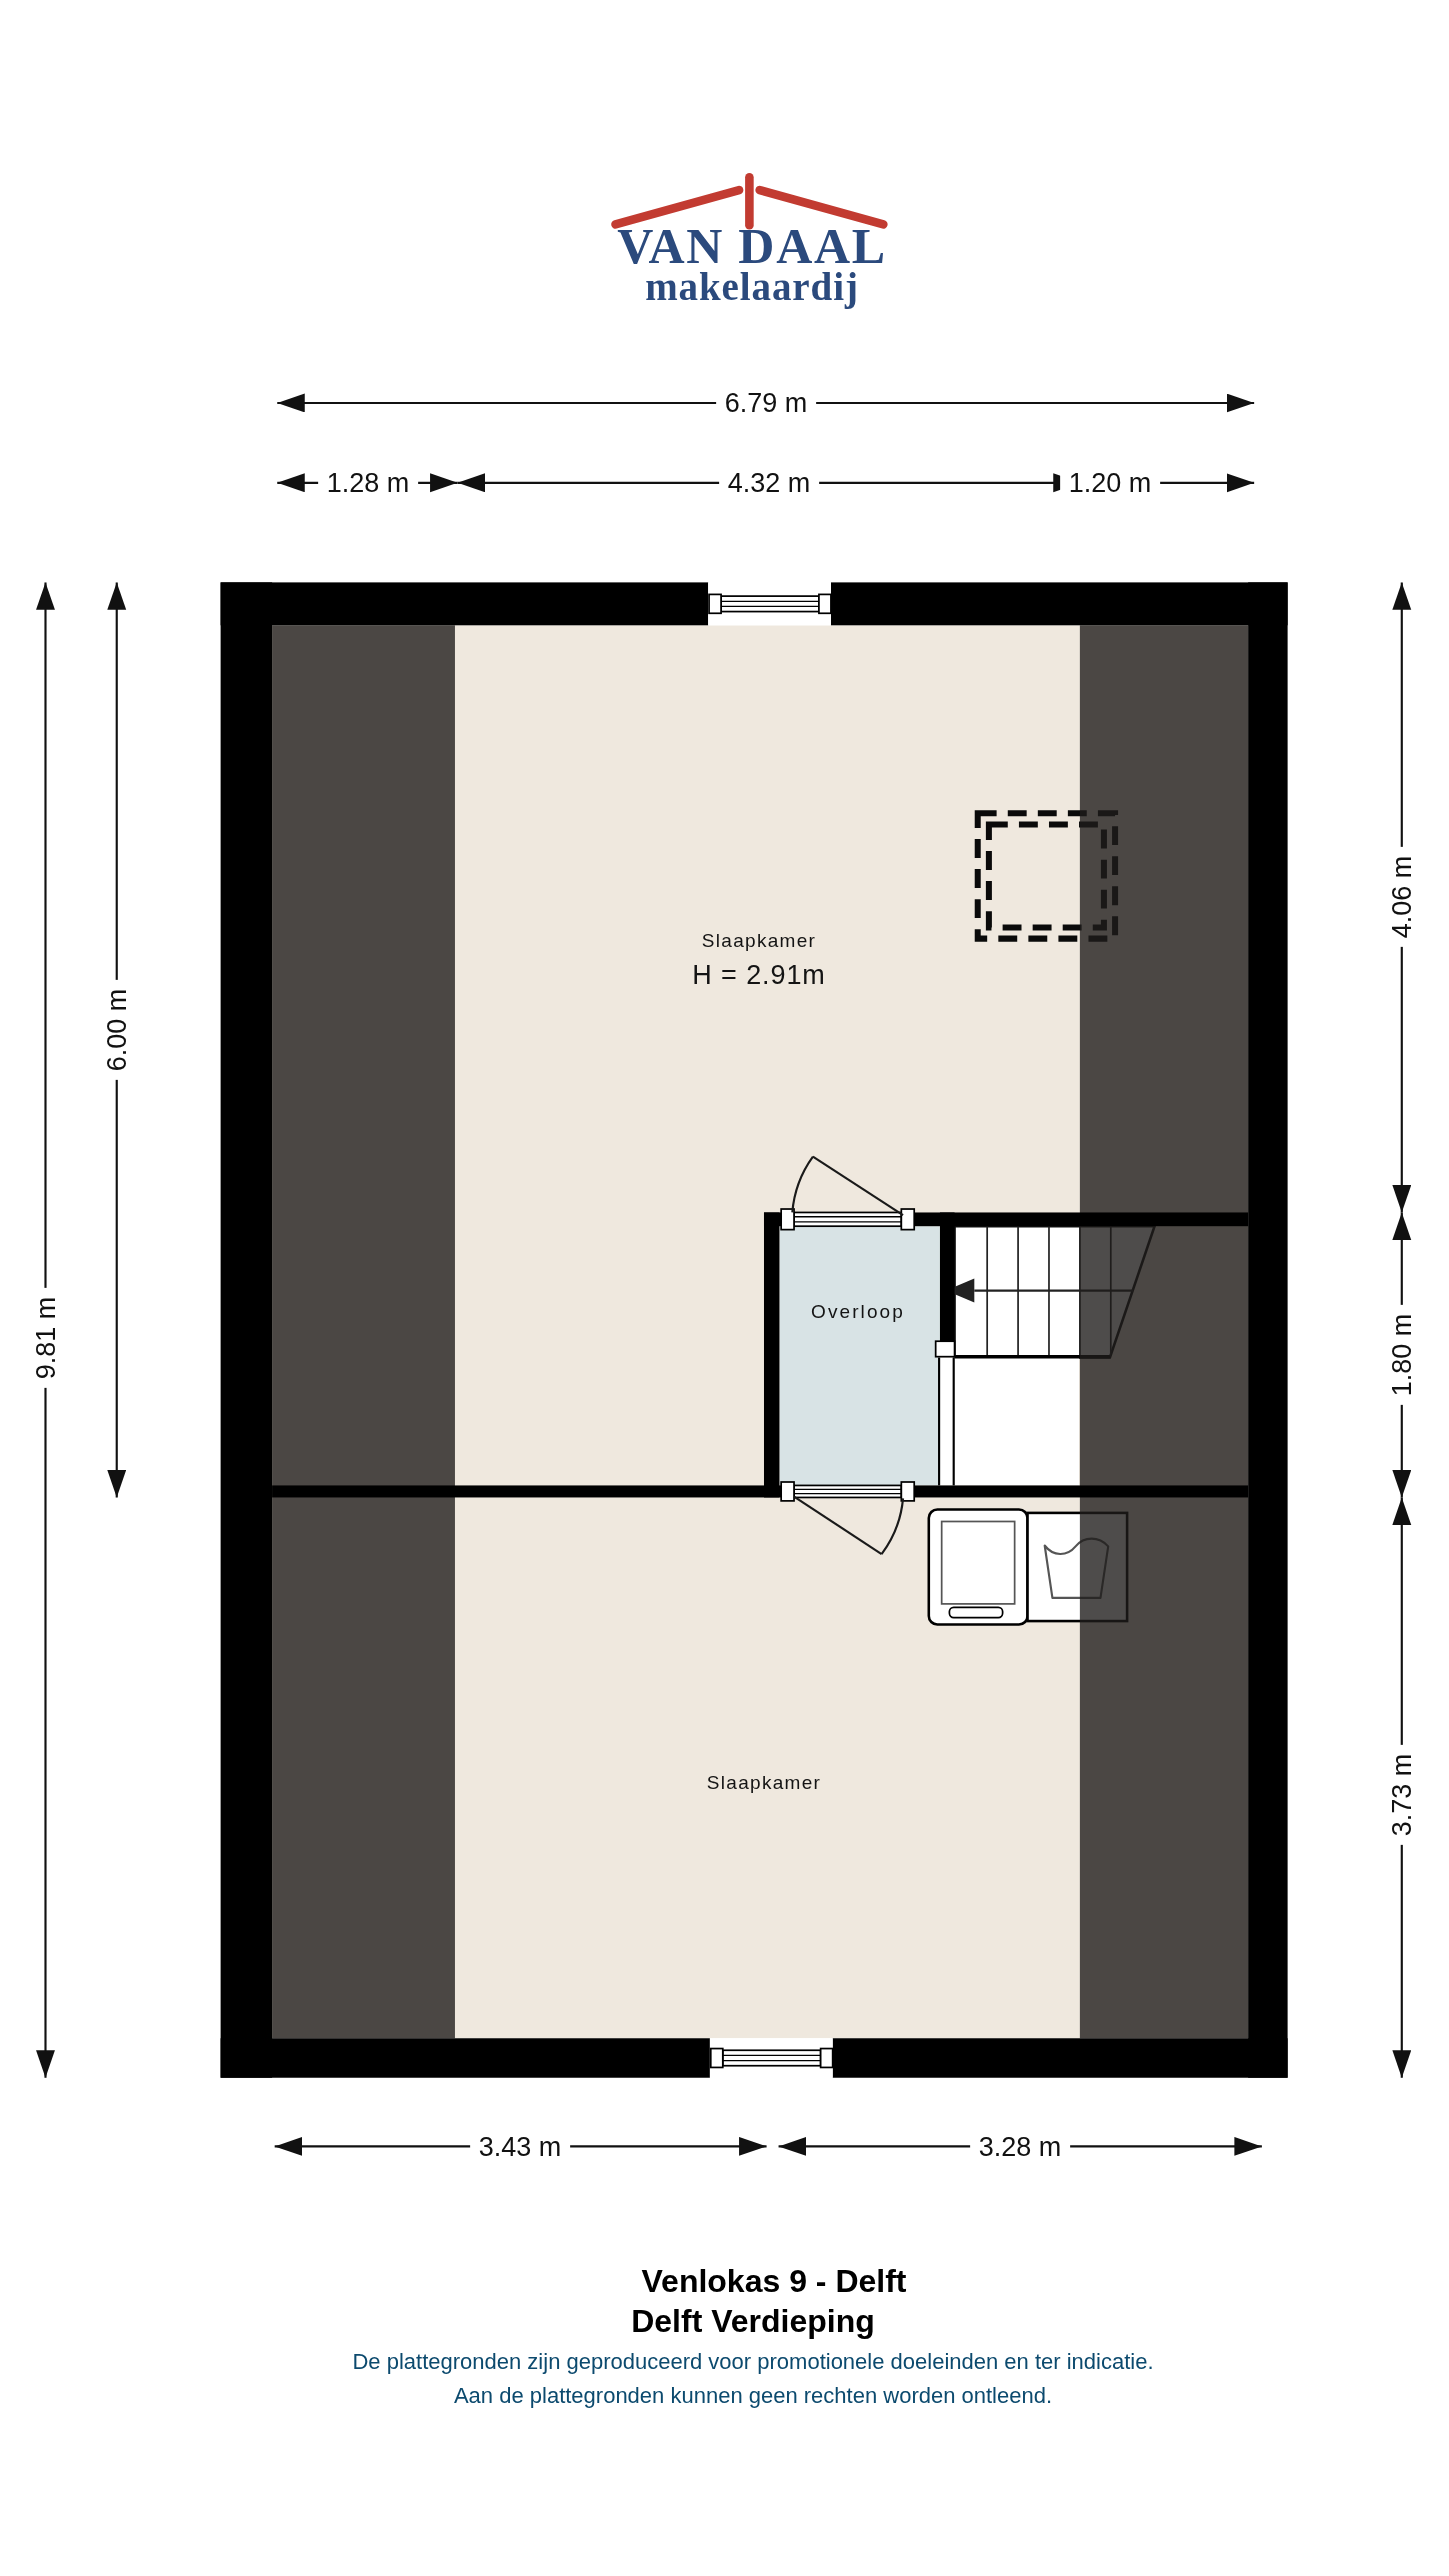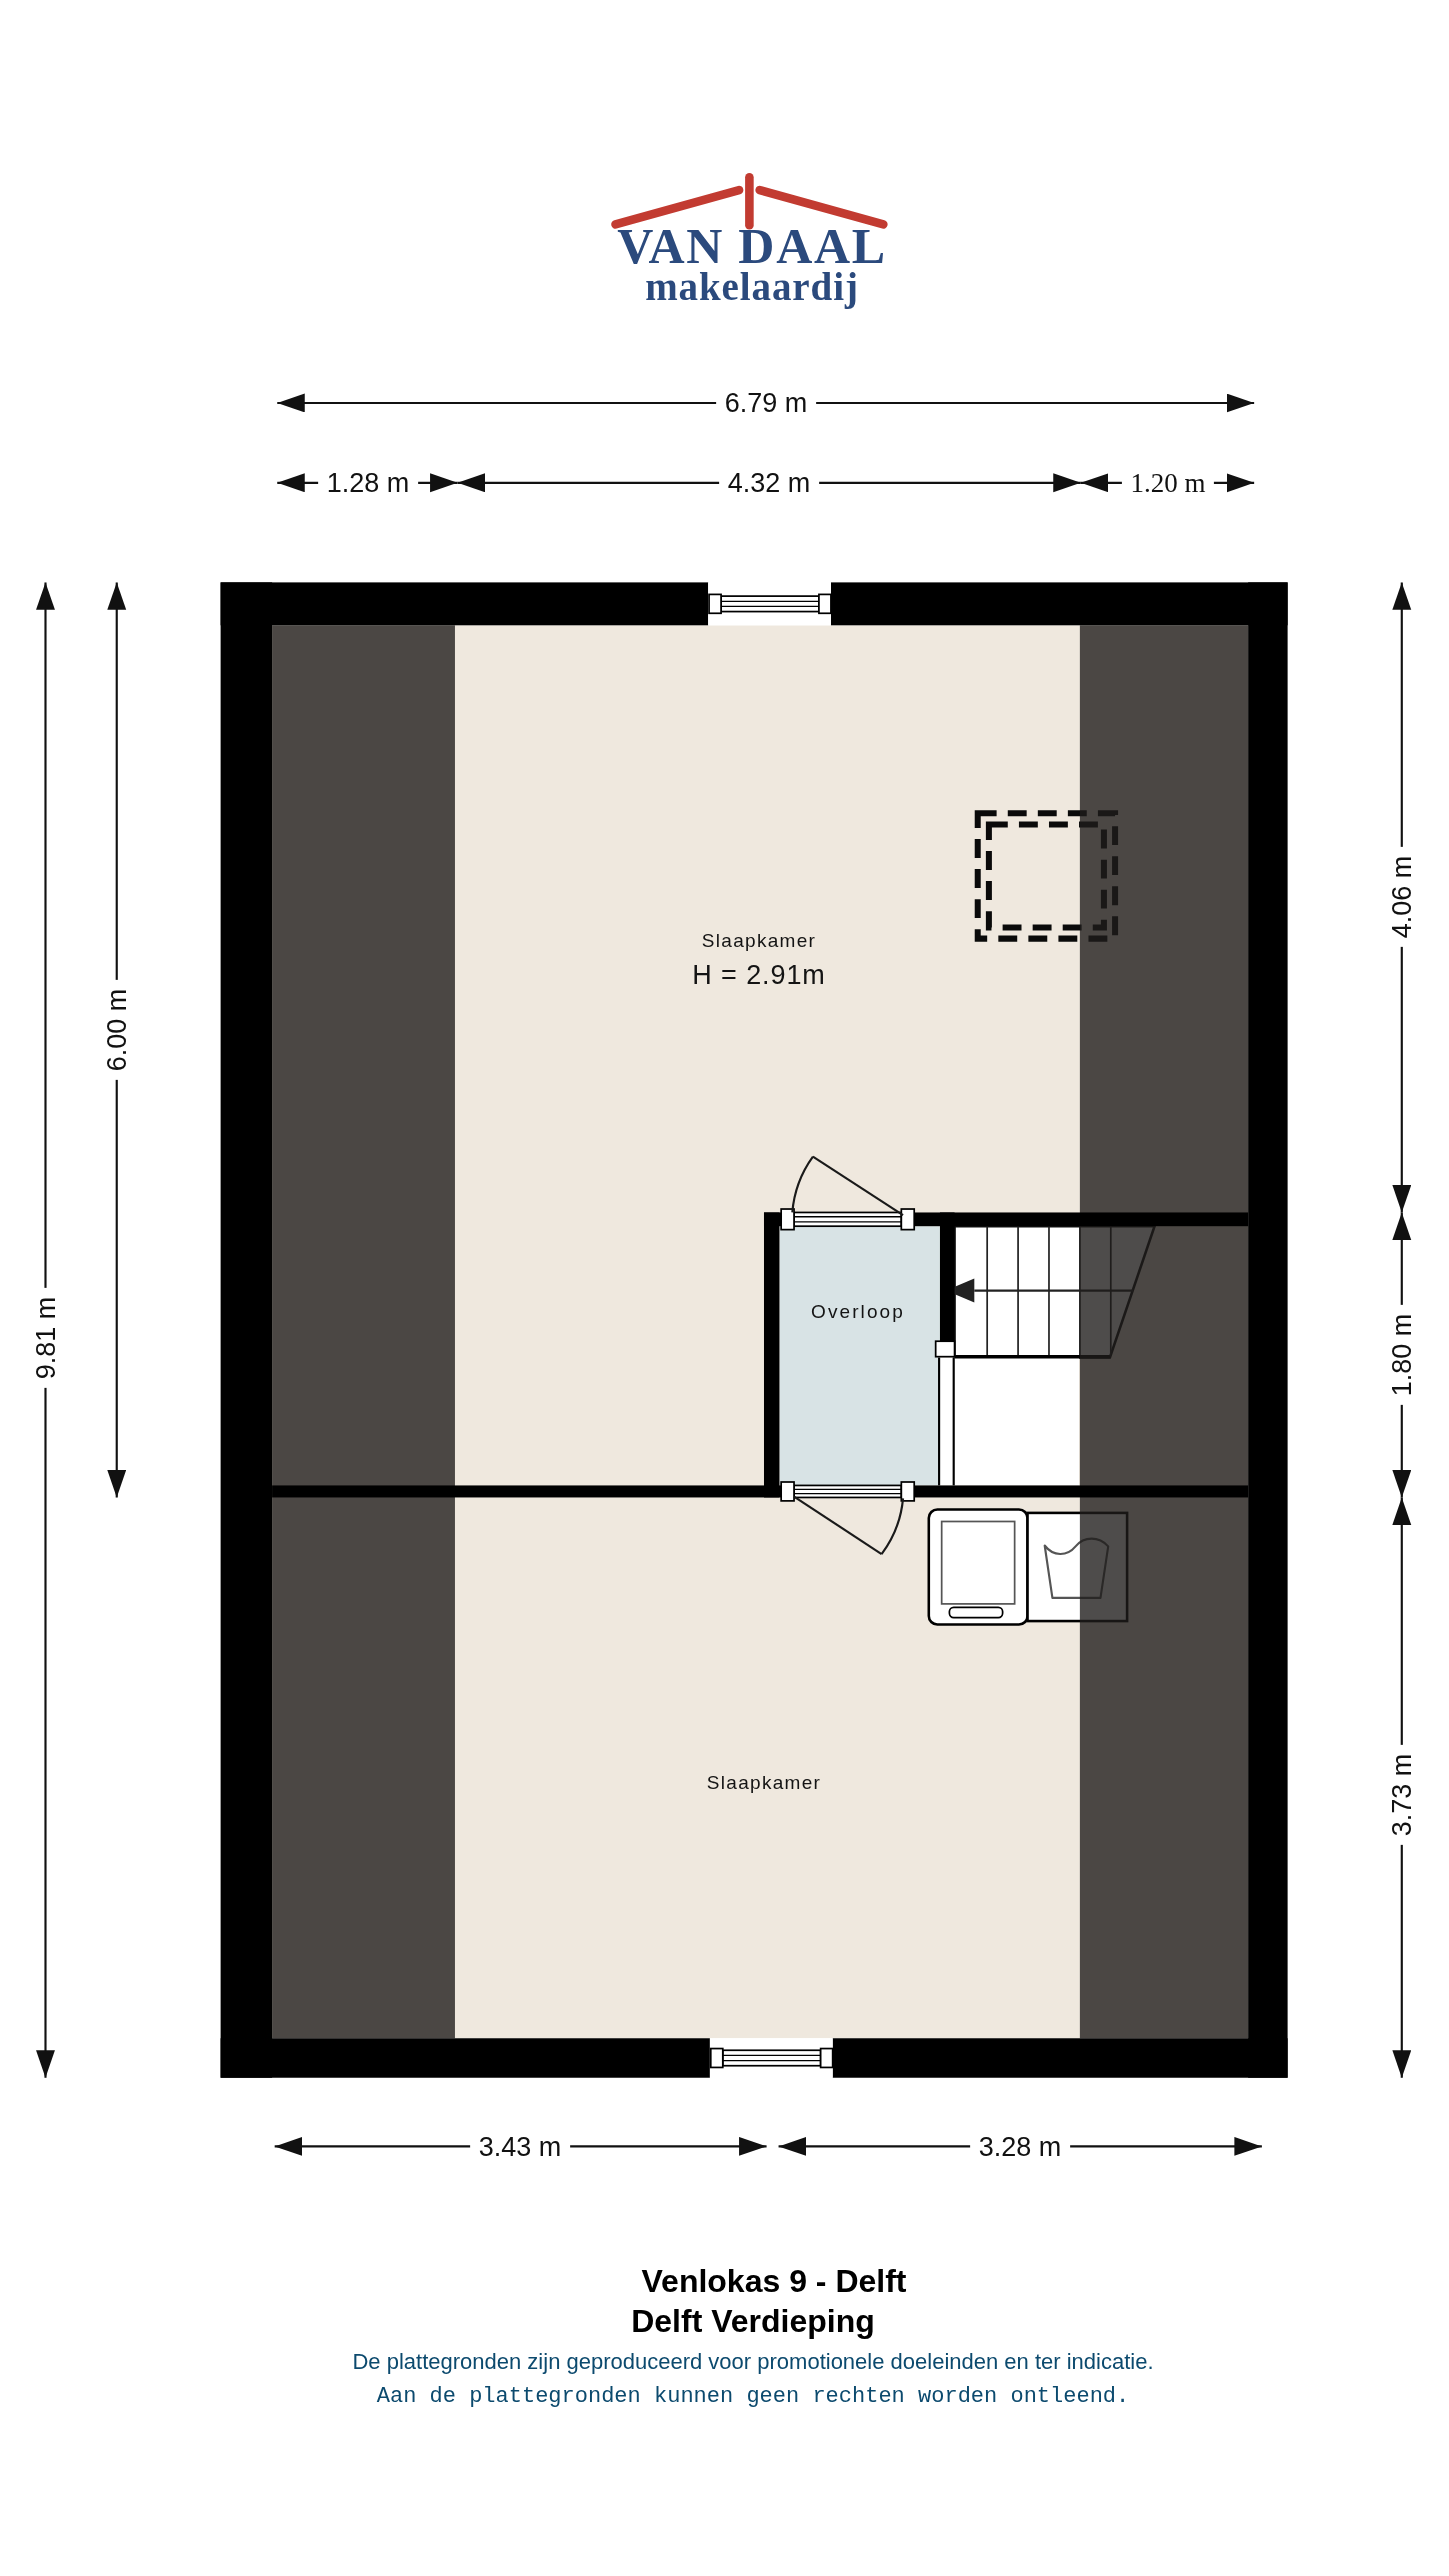--- a/index.html
+++ b/index.html
@@ -165,33 +165,33 @@
       <line x1="907" y1="2500" x2="1470" y2="2500" marker-start="url(#ah-start)" marker-end="url(#ah-end)"></line>
     </g>
   </svg>
 
   <div class="abs logo-brand" style="left:752px;top:246px;">VAN DAAL</div>
   <div class="abs logo-tagline" style="left:752px;top:286px;">makelaardij</div>
 
   <div class="abs dim-label" style="left:766px;top:403px;">6.79 m</div>
   <div class="abs dim-label" style="left:368px;top:483px;">1.28 m</div>
   <div class="abs dim-label" style="left:769px;top:483px;">4.32 m</div>
-  <div class="abs dim-label" style="left:1168px;top:483px;font-family:Liberation Serif, serif;">1.20 m</div>
+  <div class="abs dim-label" style="left:1110px;top:483px;">1.20 m</div>
   <div class="abs dim-label vert" style="left:46px;top:1338px;">9.81 m</div>
   <div class="abs dim-label vert" style="left:117px;top:1030px;">6.00 m</div>
   <div class="abs dim-label vert" style="left:1402px;top:897px;">4.06 m</div>
   <div class="abs dim-label vert" style="left:1402px;top:1355px;">1.80 m</div>
   <div class="abs dim-label vert" style="left:1402px;top:1795px;">3.73 m</div>
   <div class="abs dim-label" style="left:520px;top:2147px;">3.43 m</div>
   <div class="abs dim-label" style="left:1020px;top:2147px;">3.28 m</div>
 
   <div class="abs room-label" style="left:759px;top:941px;">Slaapkamer</div>
   <div class="abs room-sub" style="left:759px;top:975px;">H = 2.91m</div>
   <div class="abs room-label" style="left:858px;top:1312px;letter-spacing:2.1px;">Overloop</div>
   <div class="abs room-label" style="left:764px;top:1783px;">Slaapkamer</div>
 
   <div class="abs footer-title" style="left:774px;top:2281px;">Venlokas 9 - Delft</div>
   <div class="abs footer-title" style="left:753px;top:2321px;">Delft Verdieping</div>
   <div class="abs footer-disc" style="left:753px;top:2362px;">De plattegronden zijn geproduceerd voor promotionele doeleinden en ter indicatie.</div>
-  <div class="abs footer-disc" style="left:753px;top:2396px;font-family:Liberation Mono, monospace;">Aan de plattegronden kunnen geen rechten worden ontleend.</div>
+  <div class="abs footer-disc" style="left:753px;top:2396px;">Aan de plattegronden kunnen geen rechten worden ontleend.</div>
 
 </div>
 
 
 </body></html>

